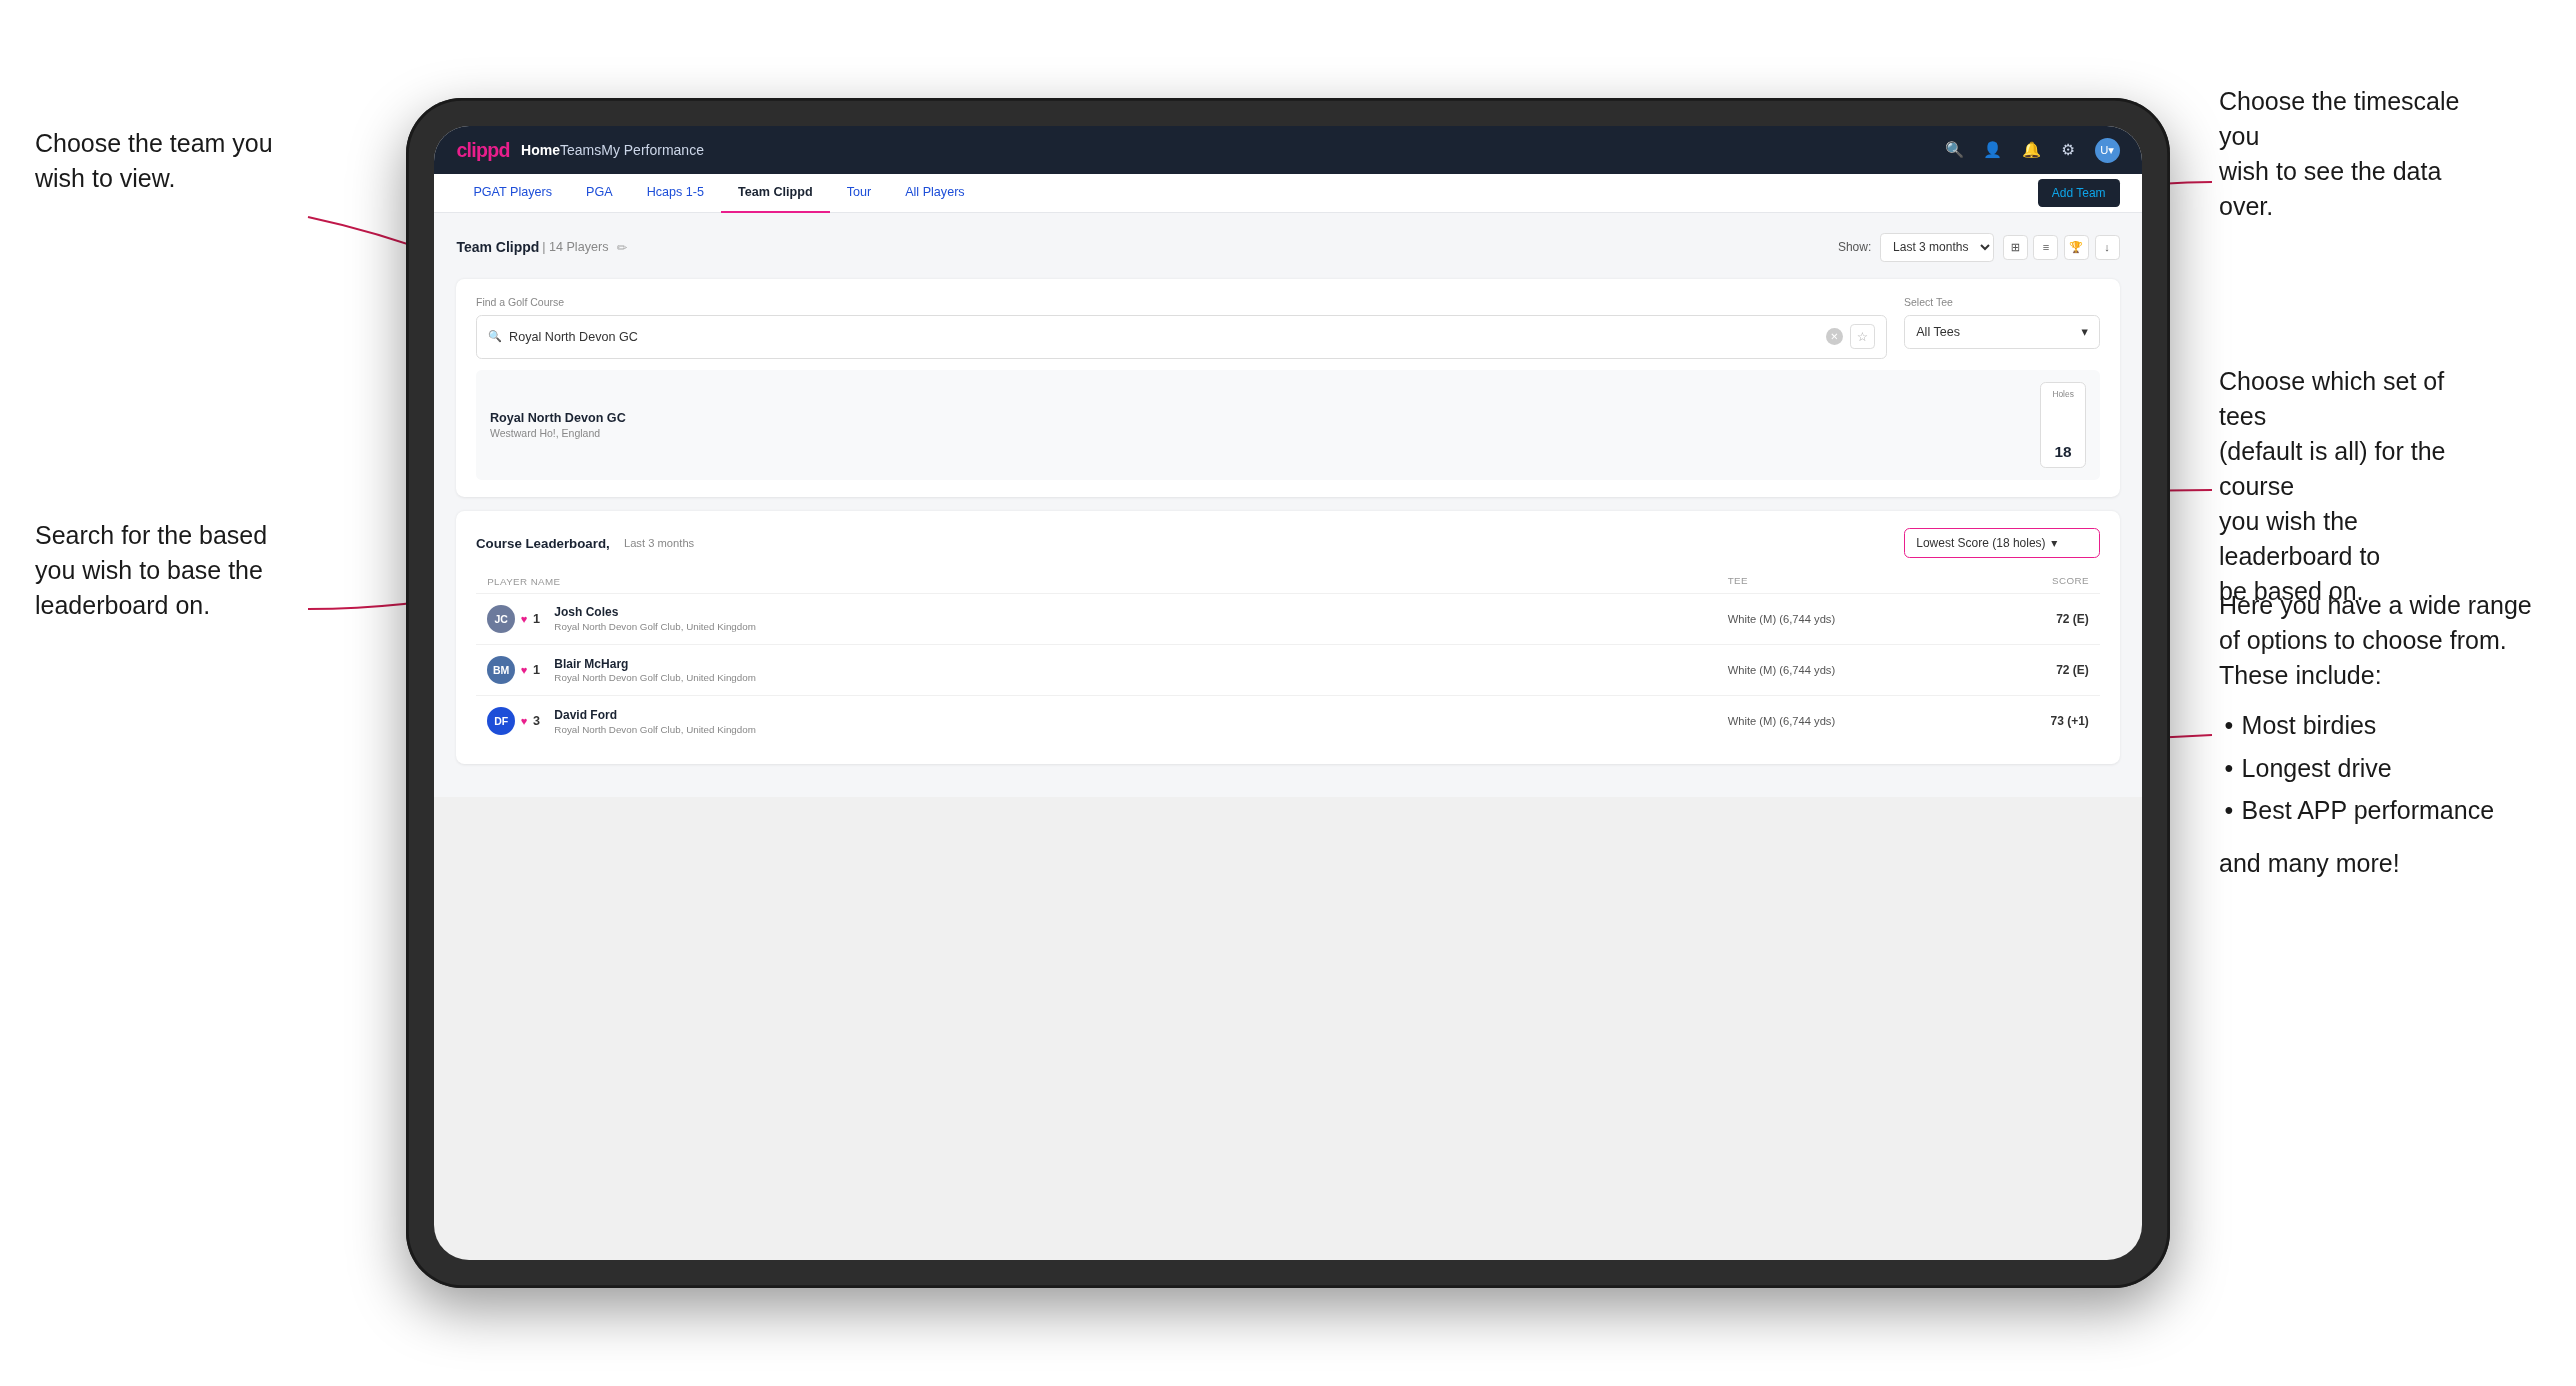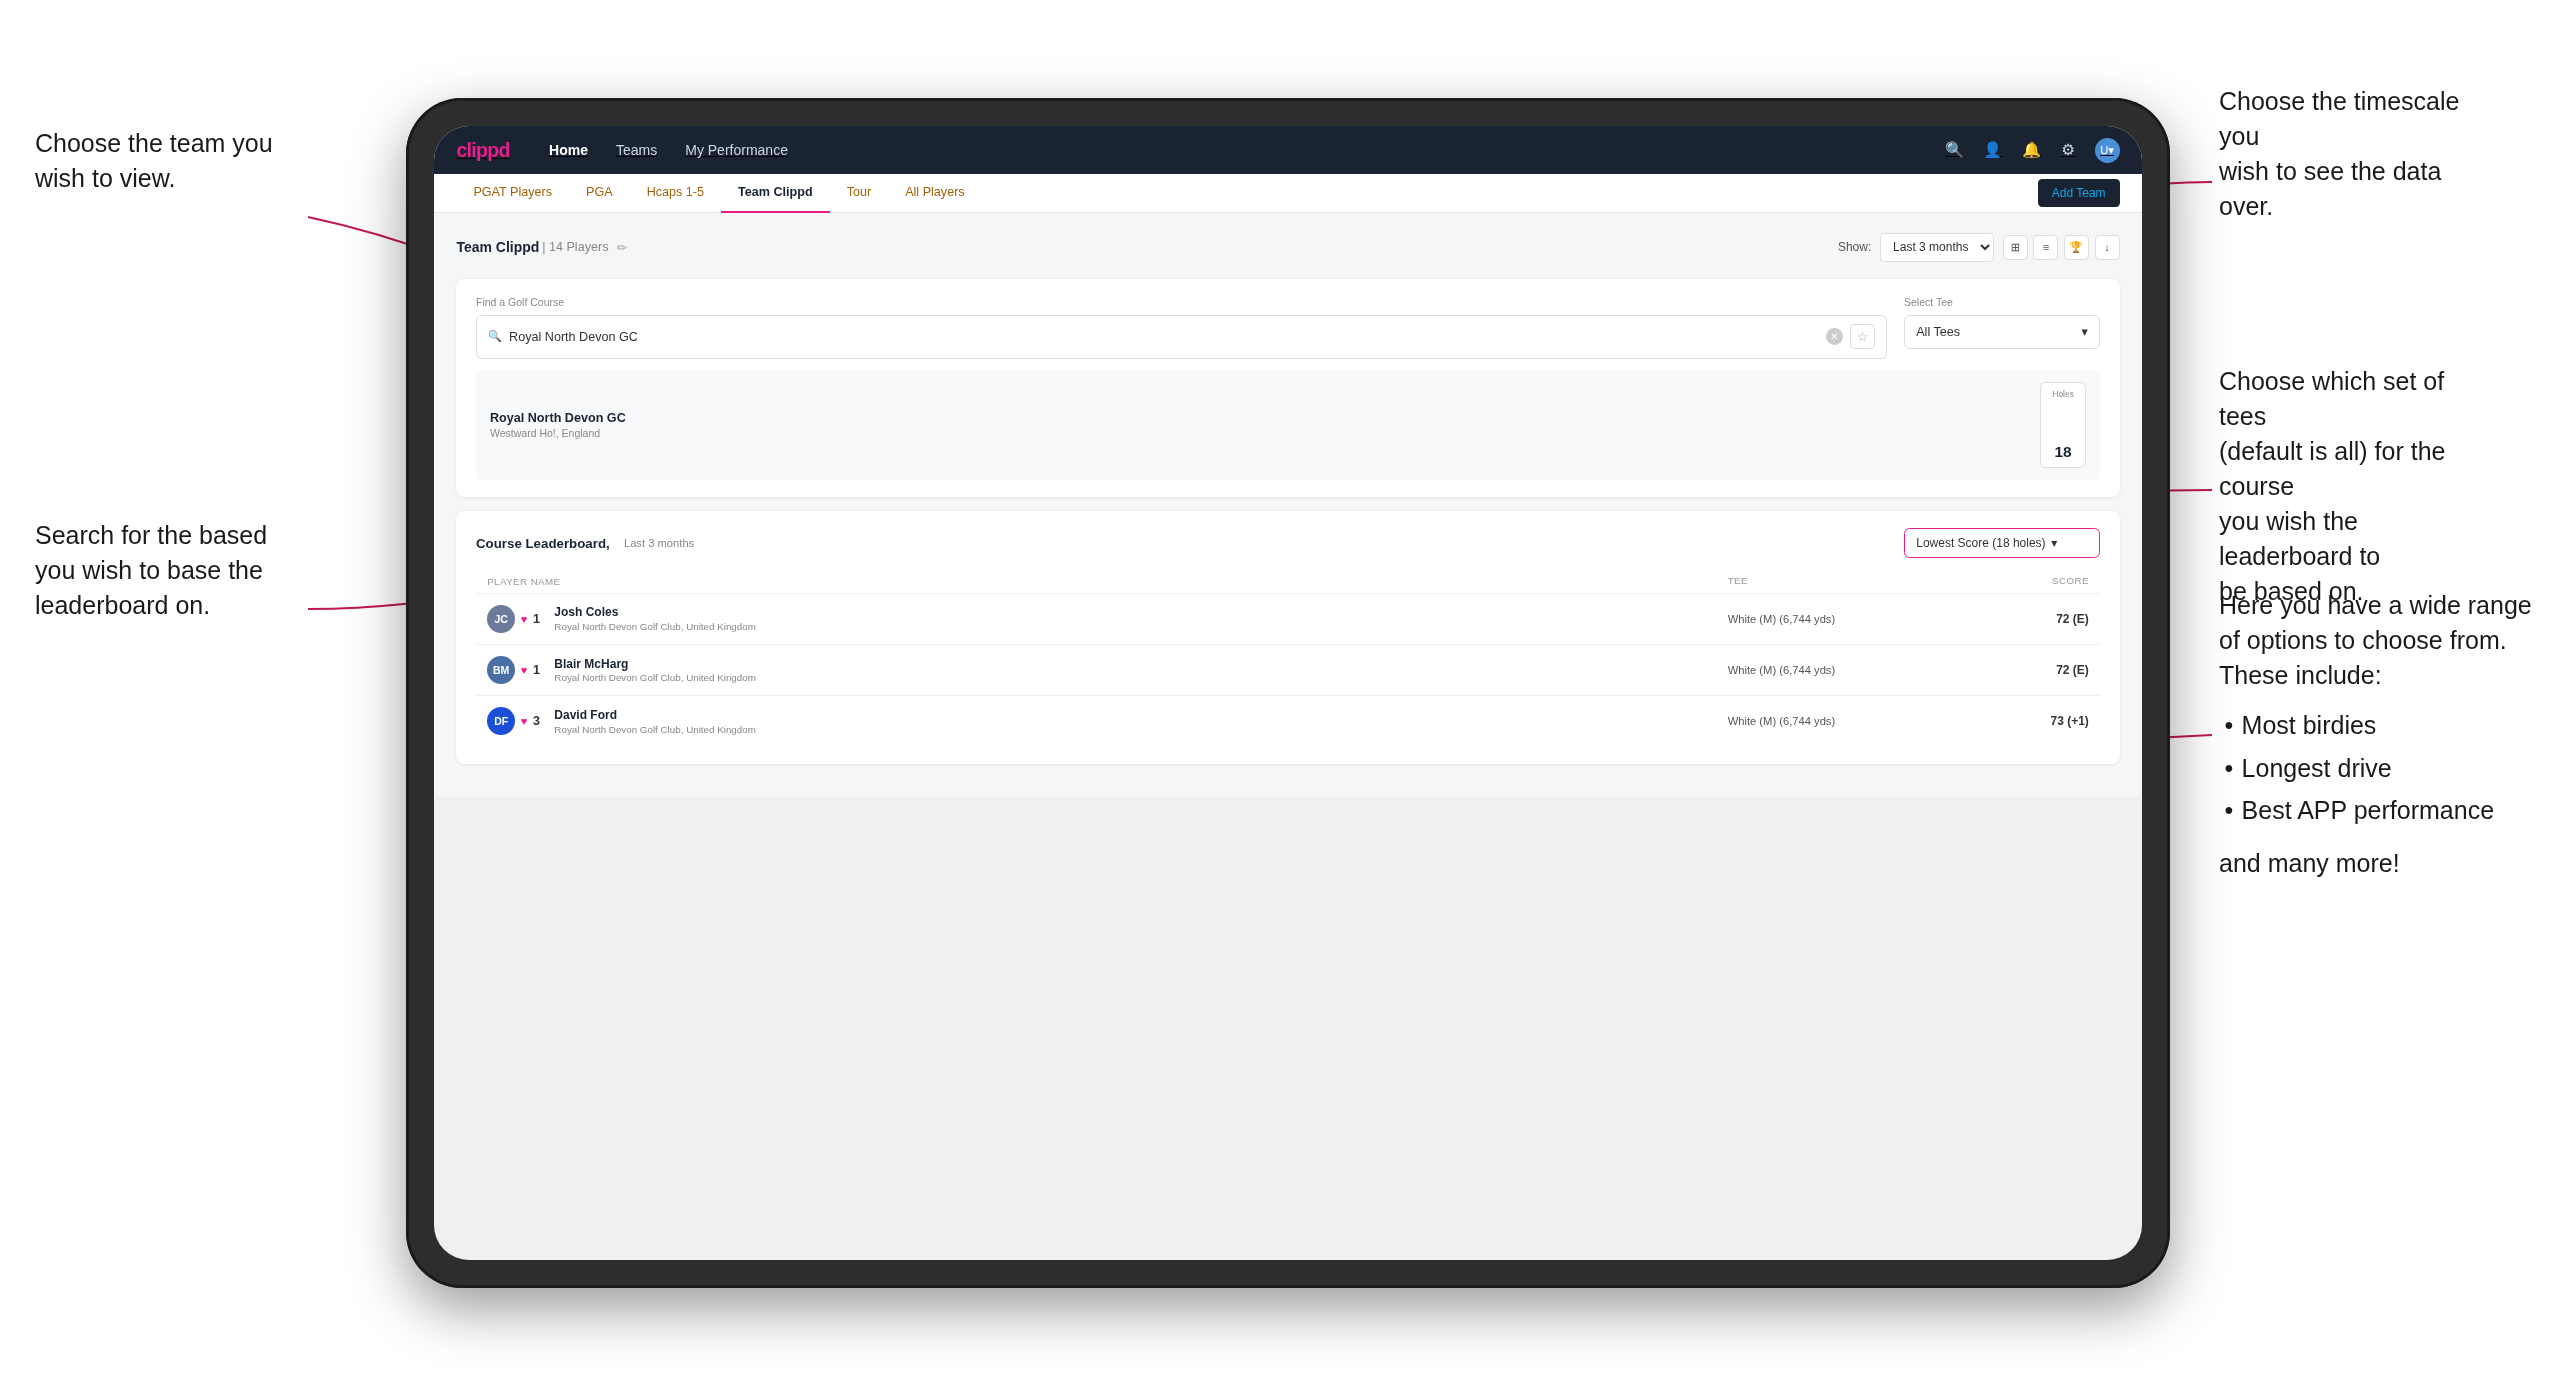--- a/index.html
+++ b/index.html
@@ -50,22 +50,20 @@
       overflow: hidden;
     }
 
     
     .nav-bar {
       background: #1a2332;
       height: 48px;
       display: flex;
       align-items: center;
       padding: 0 22.4px;
-      gap: 28px;
-      text-decoration: underline;
     }
 
     .nav-logo {
       color: #e91e8c;
       font-size: 19.6px;
       font-weight: 700;
       letter-spacing: -0.7px;
       margin-right: 11.2px;
     }
 
@@ -117,21 +115,21 @@
       gap: 0;
       border-bottom: 0.7px solid #e5e7eb;
     }
 
     .sub-nav-tab {
       padding: 0 17px;
       height: 39px;
       display: flex;
       align-items: center;
       font-size: 12.6px;
-      color: #a16207;
+      color: #1d4ed8;
       cursor: pointer;
       border-bottom: 2.1px solid transparent;
     }
 
     .sub-nav-tab.active {
       color: #1a2332;
       font-weight: 600;
       border-bottom: 2.1px solid #e91e8c;
     }
 

